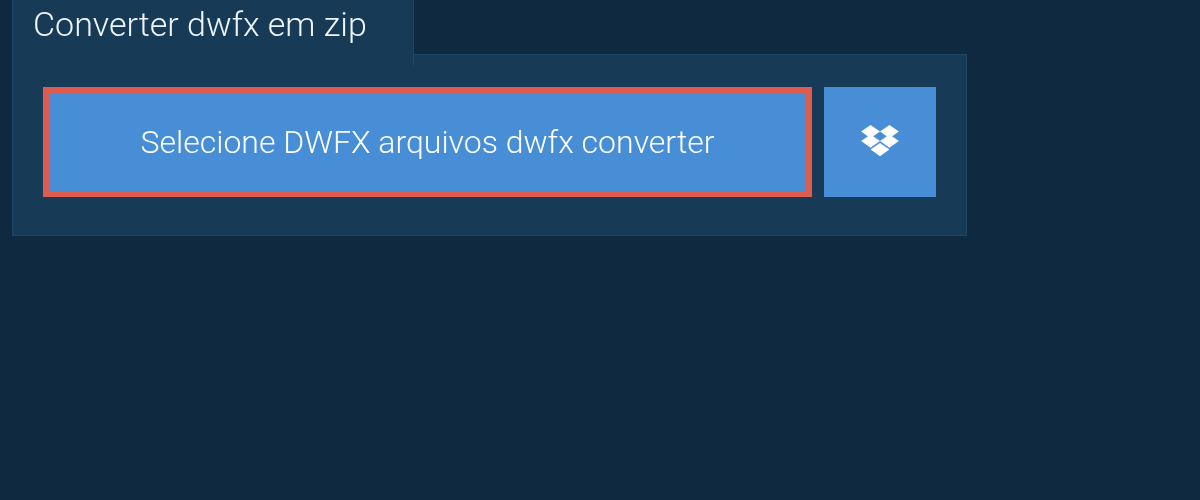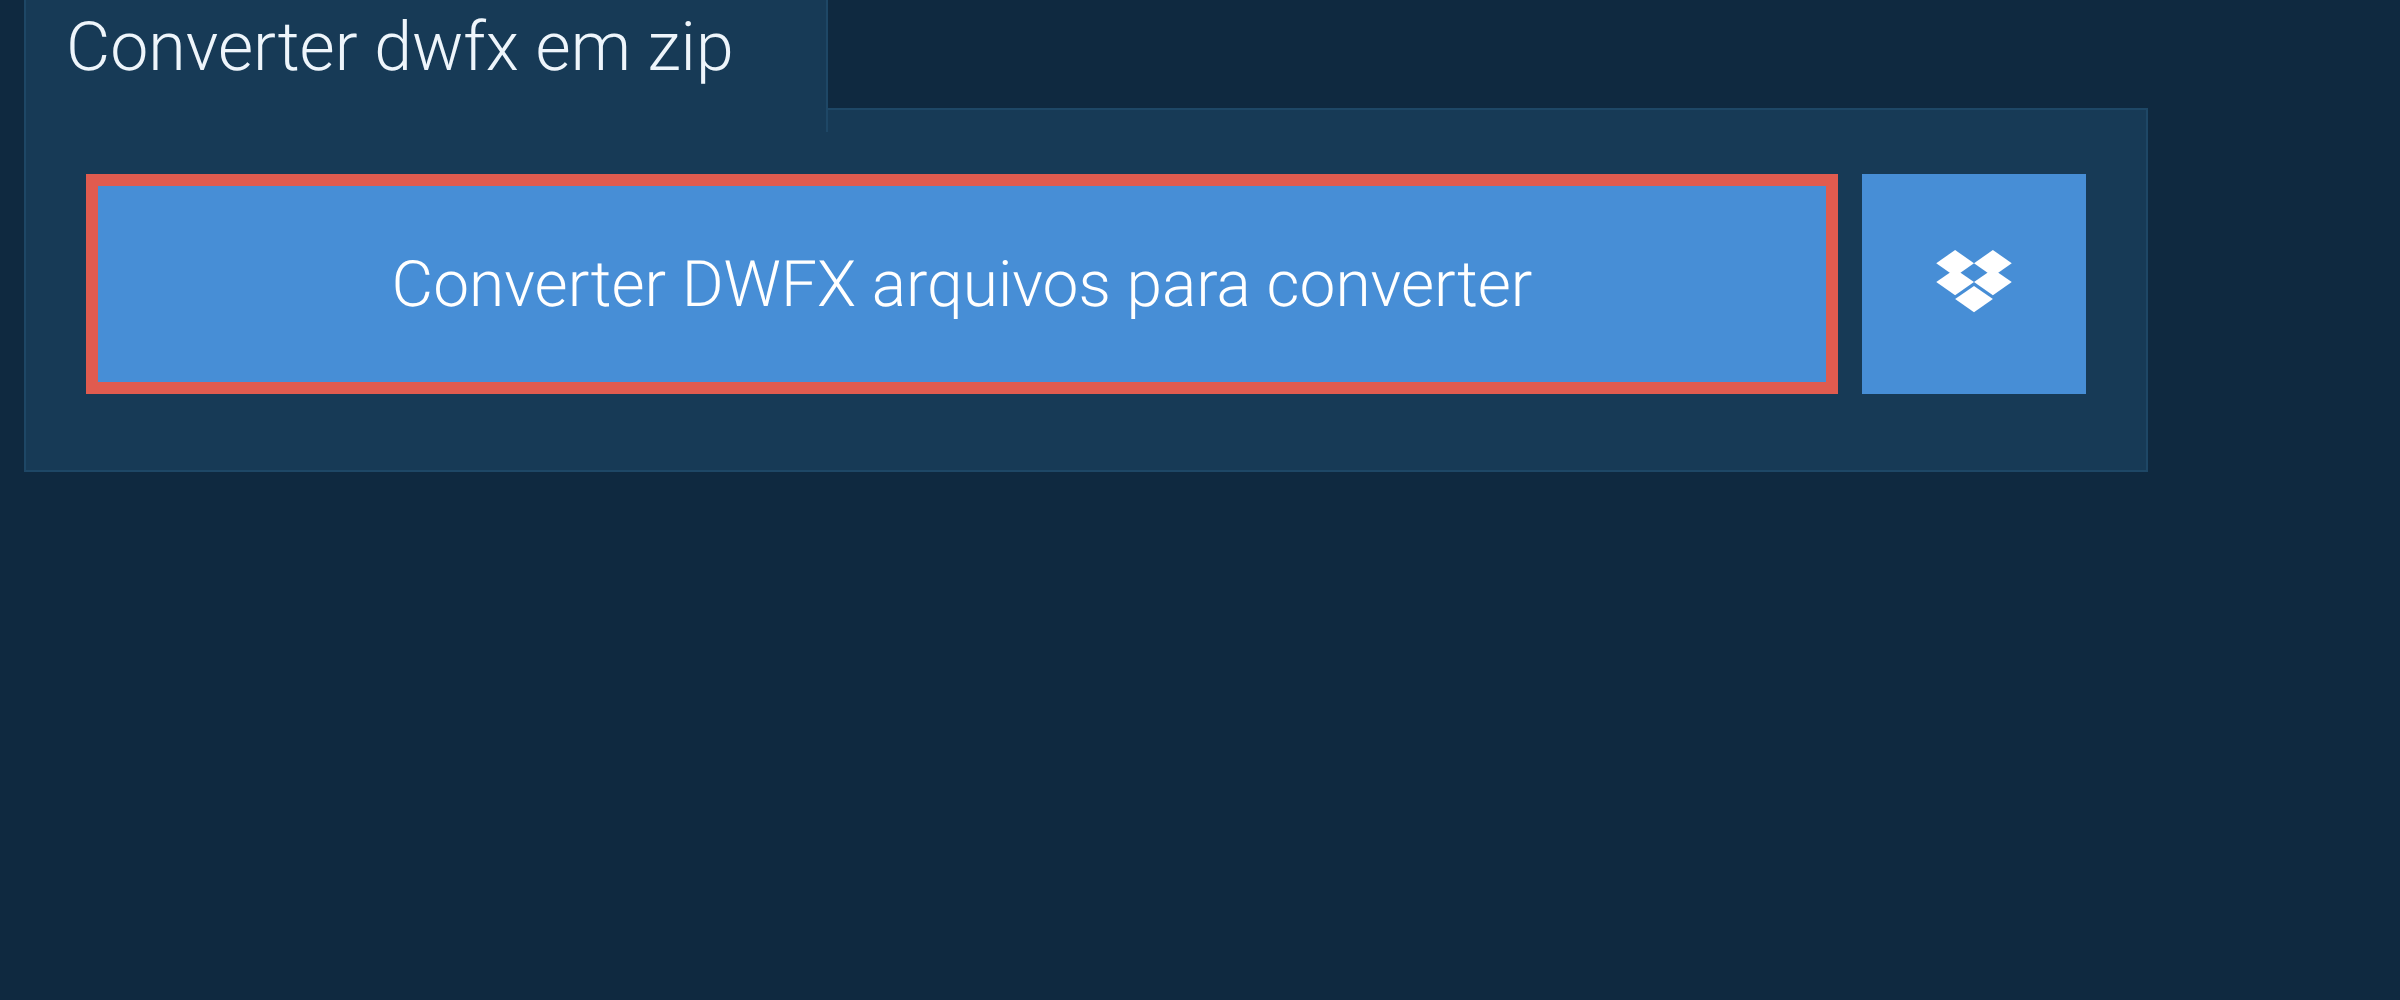--- a/index.html
+++ b/index.html
@@ -11,21 +11,21 @@
       width: 1200px;
       height: 500px;
       background: #0f2940;
       font-family: -apple-system, BlinkMacSystemFont, "Segoe UI", Roboto, sans-serif;
       overflow: hidden;
     }
     .panel {
       position: absolute;
       left: 12px;
       top: 54px;
-      width: 1062px;
+      width: 955px;
       background: #173a56;
       border: 1px solid #1e4766;
     }
     .title-tab {
       display: inline-block;
       background: #173a56;
       border: 1px solid #1e4766;
       border-bottom: none;
       padding: 22px 46px 22px 20px;
       color: #eef5fb;
@@ -73,21 +73,21 @@
 </head>
 <body>
 
 <div class="panel">
   <div class="title-tab">
     <span>Converter dwfx em zip</span>
   </div>
   <div class="content">
     <div class="button-row">
       <div class="select-button">
-        <span>Converter DWFX arquivos para converter</span>
+        <span>Selecione DWFX arquivos dwfx converter</span>
       </div>
       <div class="dropbox-button">
         <svg class="dropbox-icon" viewBox="0 0 40 36">
           <path d="M10 0 L20 7 L10 14 L0 7 Z"></path>
           <path d="M30 0 L40 7 L30 14 L20 7 Z"></path>
           <path d="M0 17 L10 10 L20 17 L10 24 Z"></path>
           <path d="M20 17 L30 10 L40 17 L30 24 Z"></path>
           <path d="M10 26 L20 19 L30 26 L20 33 Z"></path>
         </svg>
       </div>

